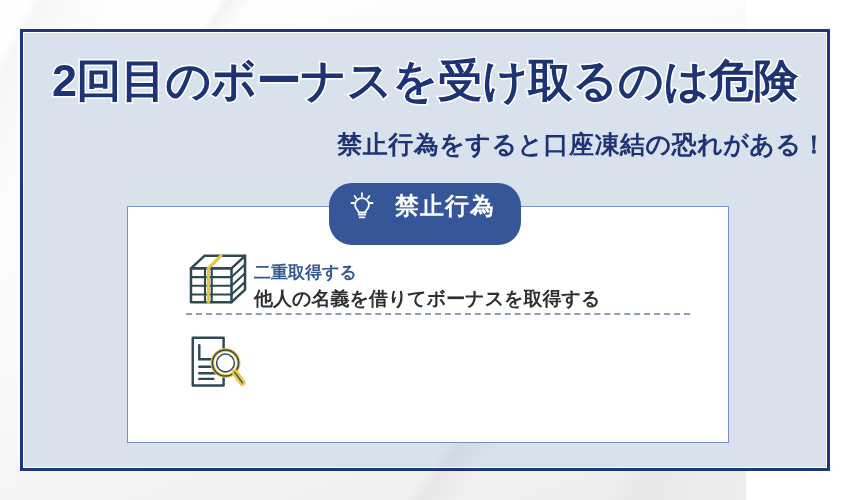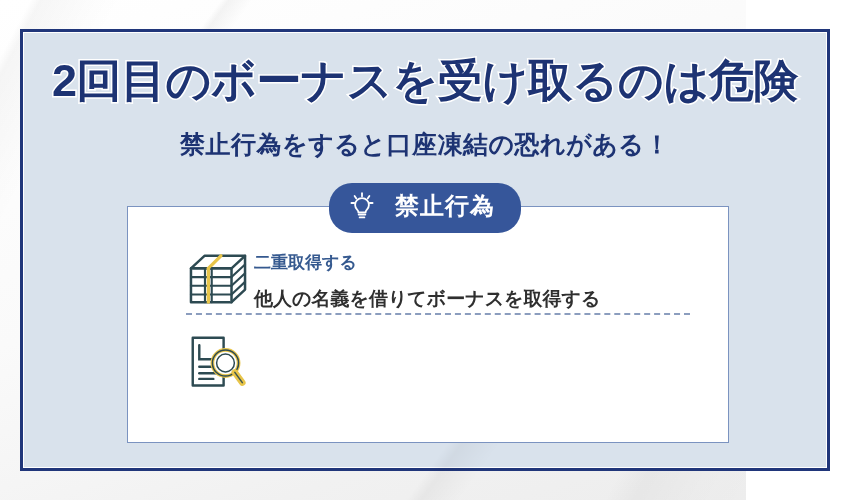--- a/index.html
+++ b/index.html
@@ -75,37 +75,37 @@
     -webkit-text-stroke: 3px #ffffff;
     paint-order: stroke fill;
     white-space: nowrap;
   }
 
   
   #subtitle {
     position: absolute;
     left: 0; right: 0;
     top: 100px;
-    text-align: center;
+    text-align: right;
     font-size: 25px;
     line-height: 1;
     font-weight: 700;
     letter-spacing: 0.5px;
     color: #1d3373;
     white-space: nowrap;
   }
 
   
   #badge {
     position: absolute;
     left: 50%;
     transform: translateX(-50%);
     top: 151px;
     height: 46px;
-    padding: 0 26px 4px 20px;
+    padding: 0 26px 16px 20px;
     border-radius: 23px;
     background: #36569a;
     display: flex;
     align-items: center;
     gap: 20px;
     z-index: 3;
   }
   #badge .bulb {
     display: block;
     width: 26px;
@@ -164,21 +164,21 @@
 
   .row-heading {
     font-size: 17px;
     font-weight: 700;
     line-height: 1.25;
     color: #35598f;
     white-space: nowrap;
   }
 
   .row-desc {
-    margin-top: 14px;
+    margin-top: 4px;
     font-size: 19px;
     font-weight: 700;
     line-height: 1.25;
     color: #2f2f2f;
     white-space: nowrap;
   }
 
   .divider {
     height: 0;
     margin: 2px 38px 2px 58px;

